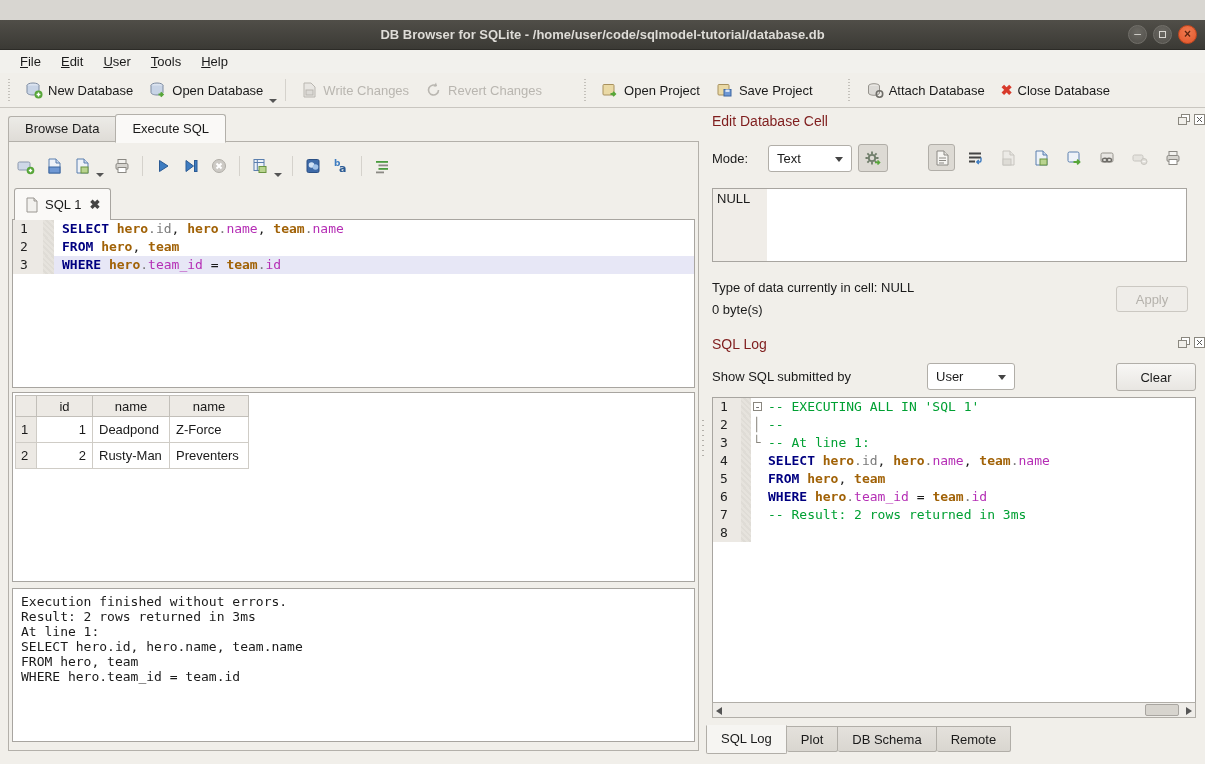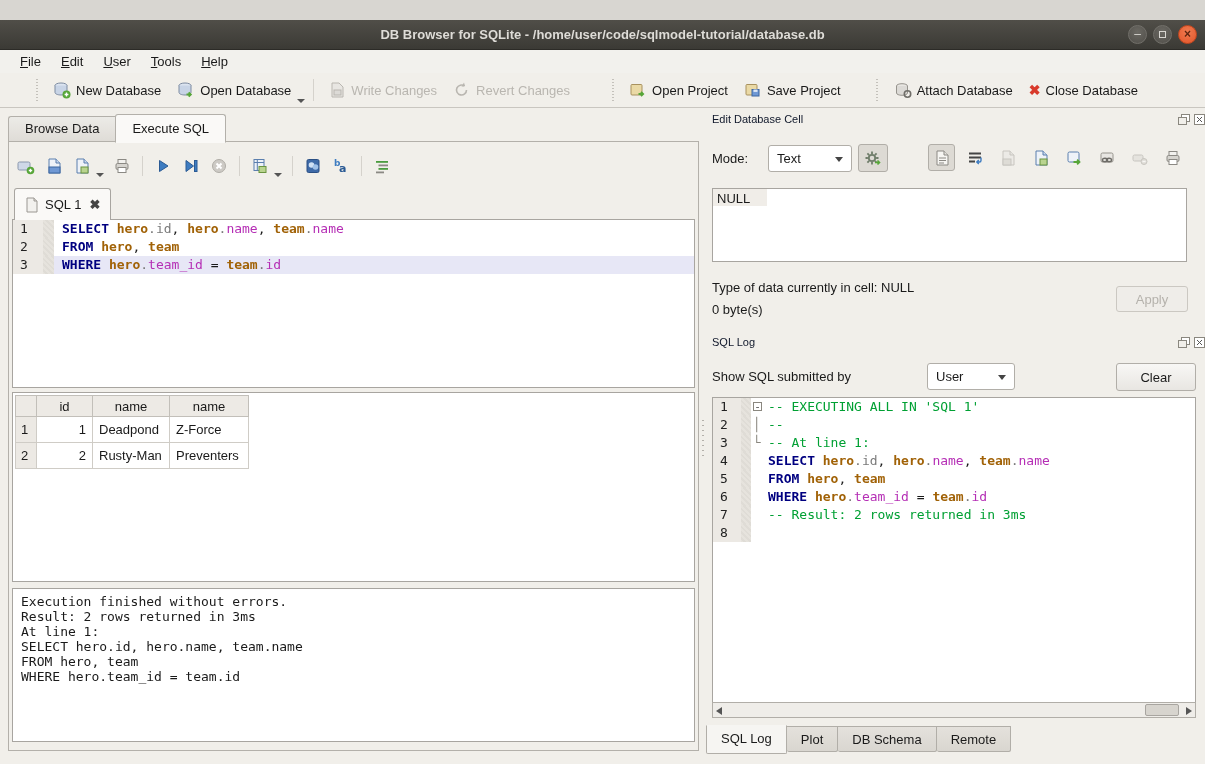--- a/index.html
+++ b/index.html
@@ -24,21 +24,21 @@
     border:1px solid #72706a; color:#d8d6d1; font-size:12px; line-height:17px;
     text-align:center; cursor:default;
   }
   .winbtn.close { background:radial-gradient(circle at 50% 35%, #f07b50, #e2552a); border-color:#c6481f; color:#5e2510; font-weight:bold; }
   .winbtn .sq { display:inline-block; width:7px; height:7px; border:1.5px solid #d8d6d1; margin-top:5px; }
   
   .menubar { position:absolute; left:0; top:30px; width:1205px; height:23px; background:#F2F1ED; display:flex; align-items:center; padding-left:10px; }
   .menu-item { padding:2px 10px; }
   .menu-item::first-letter { text-decoration:underline; }
   
-  .toolbar { position:absolute; left:0; top:53px; width:1205px; height:35px; background:#F1EFEA; border-bottom:1px solid #c9c6c0; display:flex; align-items:center;padding-left:28px; }
+  .toolbar { position:absolute; left:0; top:53px; width:1205px; height:35px; background:#F1EFEA; border-bottom:1px solid #c9c6c0; display:flex; align-items:center; }
   .grip { width:5px; height:22px; margin:0 6px; background:repeating-linear-gradient(#c4c1bb 0 1px, transparent 1px 3px); background-size:2px 100%; background-repeat:no-repeat; background-position:center; }
   .tbtn { display:flex; align-items:center; gap:5px; padding:4px 8px; white-space:nowrap; }
   .tbtn.disabled { color:#b9b6b0; }
   .tsep { width:1px; height:22px; background:#d5d2cc; margin:0 6px; }
   .caret { width:0; height:0; border-left:4px solid transparent; border-right:4px solid transparent; border-top:4px solid #555; align-self:flex-end; margin:0 2px 4px -2px; }
   .icon18 { width:18px; height:18px; flex:0 0 auto; }
   .redx { color:#d83a2b; font-weight:bold; font-size:14px; }
   
   .main-tabs { position:absolute; left:8px; top:94px; height:28px; display:flex; align-items:flex-end; z-index:3; }
   .mtab { height:26px; line-height:24px; padding:0 16px; background:linear-gradient(#ecebe7,#dfdcd7); border:1px solid #b3b0aa; border-right:none; }
@@ -69,31 +69,31 @@
   .resultsbox { position:absolute; left:12px; top:372px; width:683px; height:190px; border:1px solid #a8a5a0; background:#fff; z-index:3; padding-top:2px; padding-left:2px; }
   table.grid { border-collapse:collapse; font-size:13px; }
   .grid th { background:#EDEAE5; border:1px solid #c2bfb9; font-weight:normal; height:21px; padding:0 6px; }
   .grid td { border:1px solid #cfccc6; height:26px; padding:0 6px; background:#fff; }
   .grid td.rownum { background:#ECE9E4; width:21px; padding:0 5px; }
   .grid td.num { text-align:right; }
   
   .execlog { position:absolute; left:12px; top:568px; width:683px; height:154px; border:1px solid #a8a5a0; background:#fff; z-index:3; padding:5px 8px; font-family:"DejaVu Sans Mono",monospace; font-size:13px; line-height:15px; white-space:pre-wrap; color:#1a1a1a; }
   .vsplit { position:absolute; left:702px; top:400px; width:2px; height:40px; background:repeating-linear-gradient(#b3b0aa 0 1px, transparent 1px 5px); z-index:5; }
   
-  .dockhdr { position:absolute; font-size:11px; color:#0f172a; }
+  .dockhdr { position:absolute; font-size:14px; color:#7f1d1d; }
   .dockbtns { position:absolute; display:flex; gap:4px; }
   .modelabel { position:absolute; left:712px; top:131px; }
   .dropdown { position:absolute; height:27px; background:#fff; border:1px solid #b1aea8; border-radius:3px; display:flex; align-items:center; padding-left:8px; }
   .dropdown .dcaret { position:absolute; right:8px; top:11px; width:0; height:0; border-left:4px solid transparent; border-right:4px solid transparent; border-top:5px solid #444; }
   .squarebtn { position:absolute; width:30px; height:28px; border:1px solid #b1aea8; border-radius:3px; background:#DDDAD4; display:flex; align-items:center; justify-content:center; }
   .ibtn { width:27px; height:27px; display:flex; align-items:center; justify-content:center; border-radius:3px; }
   .ibtn.toggled { background:#DDDAD4; border:1px solid #b1aea8; }
   .ibtn.disabled { opacity:.45; }
   .iconrow { position:absolute; left:928px; top:124px; display:flex; gap:6px; align-items:center; }
-  .cellbox { position:absolute; left:712px; top:168px; width:475px; height:74px; border:1px solid #a8a5a0; background:#fff; display:flex;flex-direction:column; }
+  .cellbox { position:absolute; left:712px; top:168px; width:475px; height:74px; border:1px solid #a8a5a0; background:#fff; display:flex; }
   .cellgutter { width:54px; background:#F0EDE8; padding:2px 0 0 4px; font-size:13px; }
   .infoline { position:absolute; left:712px; font-size:13px; }
   .btn { position:absolute; height:26px; border:1px solid #b1aea8; border-radius:3px; background:linear-gradient(#f8f7f5,#e8e6e2); display:flex; align-items:center; justify-content:center; font-size:13px; }
   .btn.disabled { background:#EFEDE9; border-color:#cbc8c2; color:#b5b2ac; }
   .btn.clear::first-letter { text-decoration:underline; }
   .filterlabel { position:absolute; left:712px; top:349px; }
   
   .logbox { position:absolute; left:712px; top:377px; width:484px; height:305px; border:1px solid #a8a5a0; border-bottom:none; background:#fff; overflow:hidden; }
   .logbox .ln { width:28px; }
   .logbox .strip { width:10px; }

